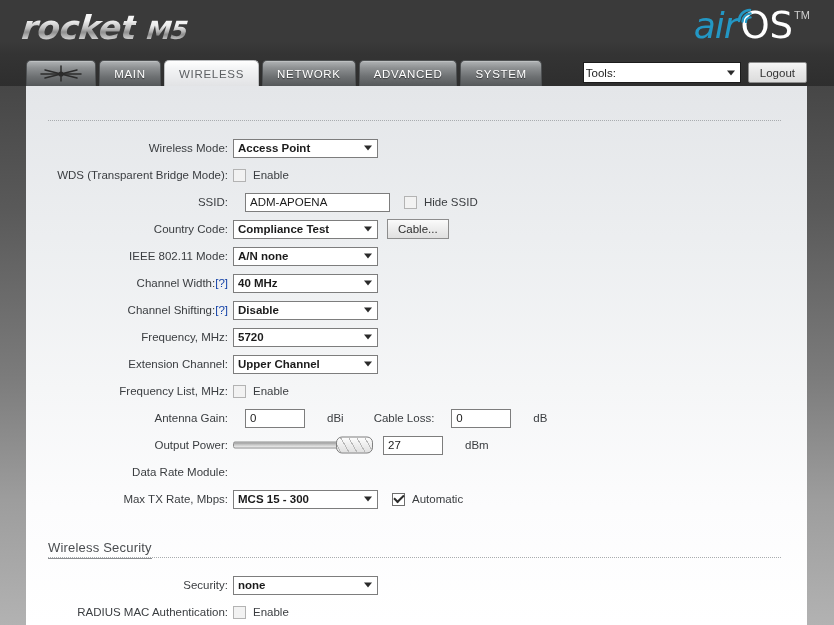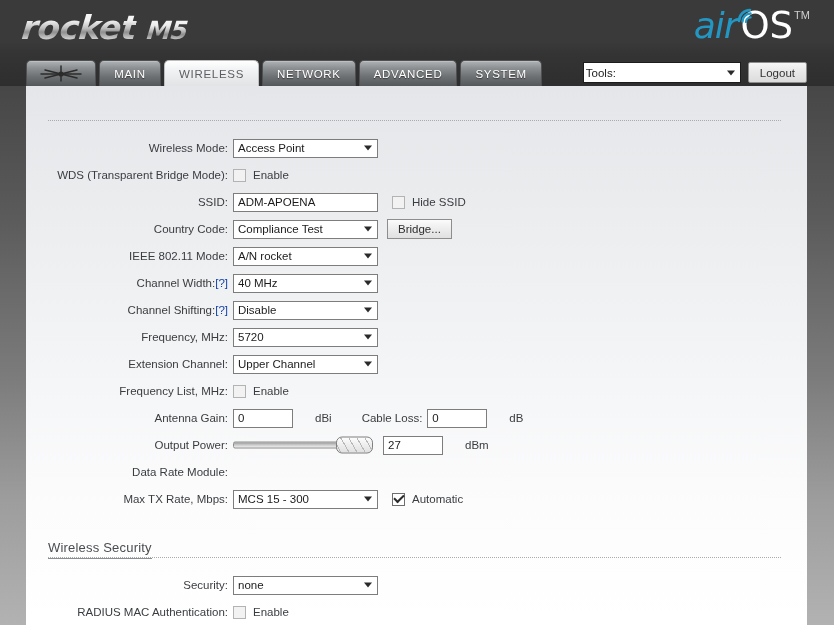--- a/index.html
+++ b/index.html
@@ -157,34 +157,34 @@
 
   select.sel, .sel {
     -webkit-appearance: none; appearance: none;
     height: 19px; width: 145px;
     background: #ffffff;
     border: 1px solid #7d7d7d;
     font-family: "Liberation Sans", sans-serif;
     font-size: 11.5px; color: #1b1b1b;
     padding: 0 18px 0 4px;
     position: relative; cursor: pointer;
-    display: flex; align-items: center;
+    display: flex; align-items: center; font-weight: bold;
   }
   .sel .arrow {
     position: absolute; right: 5px; top: 50%; transform: translateY(-50%);
     width: 0; height: 0; border-left: 4px solid transparent; border-right: 4px solid transparent;
     border-top: 5px solid #2a2a2a;
   }
 
   .txt {
     height: 19px; width: 60px;
     border: 1px solid #7d7d7d; background: #ffffff;
     font-family: "Liberation Sans", sans-serif;
     font-size: 11.5px; color: #1b1b1b;
-    padding: 0 4px; display: flex; align-items: center;
+    padding: 0 4px; display: flex; align-items: center; margin-left: 12px;
   }
   .txt.ssid { width: 145px; }
 
   .unit { font-size: 11.5px; color: #3a3d40; margin-left: 22px; }
   .aux-lbl { font-size: 11.5px; color: #3a3d40; margin-left: 30px; margin-right: 5px; }
 
   .cb {
     width: 13px; height: 13px; border: 1px solid #b3b3b3;
     background: #f2f2f2; display: inline-flex;
     align-items: center; justify-content: center;
@@ -335,30 +335,30 @@
       </div>
 
       <div class="row">
         <div class="lbl">Country Code:</div>
         <div class="field">
           <div class="sel">
             <span>Compliance Test</span>
             <span class="arrow"></span>
           </div>
           <div class="btn-change">
-            <span>Bridge...</span>
+            <span>Cable...</span>
           </div>
         </div>
       </div>
 
       <div class="row">
         <div class="lbl">IEEE 802.11 Mode:</div>
         <div class="field">
           <div class="sel">
-            <span>A/N rocket</span>
+            <span>A/N none</span>
             <span class="arrow"></span>
           </div>
         </div>
       </div>
 
       <div class="row">
         <div class="lbl"><span>Channel Width:</span><span class="help">[?]</span></div>
         <div class="field">
           <div class="sel">
             <span>40 MHz</span>

